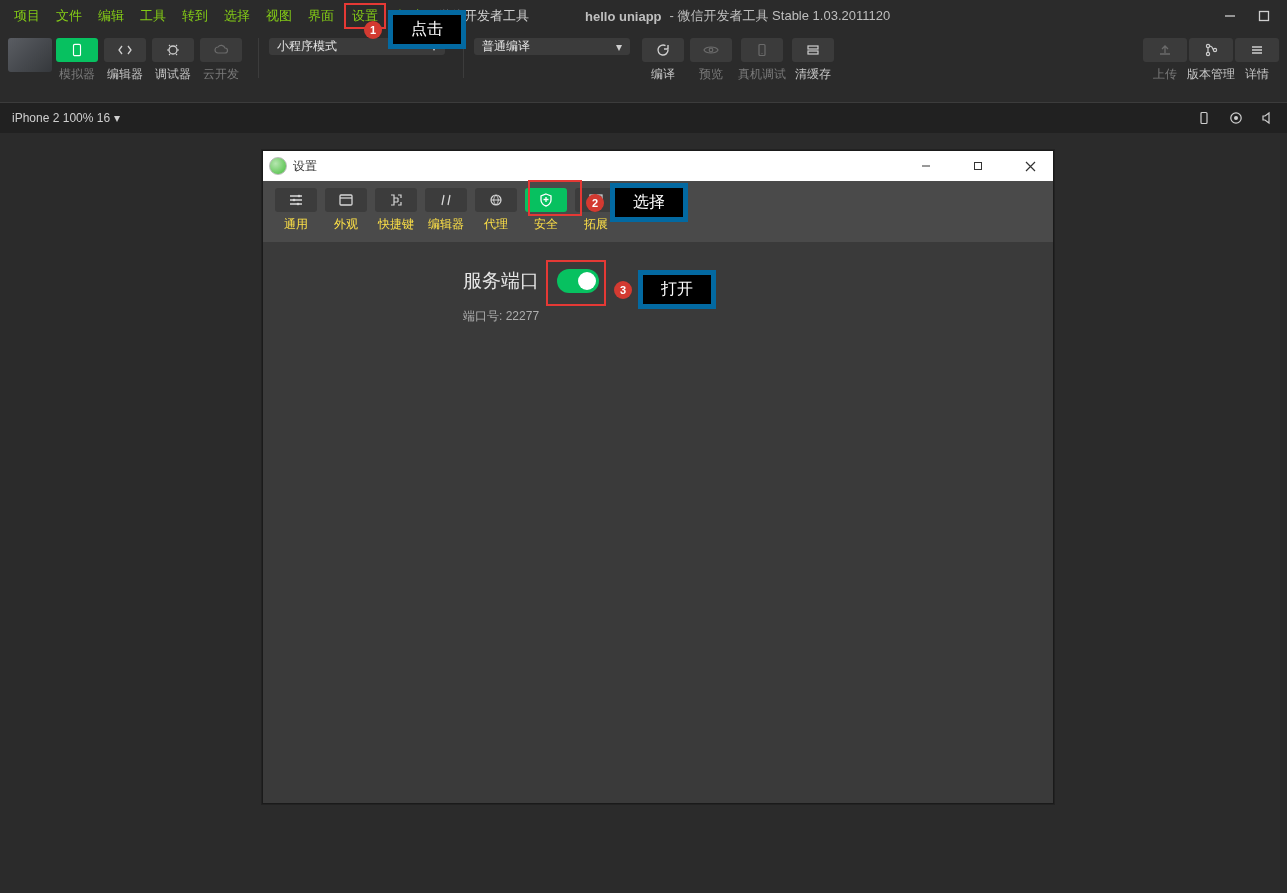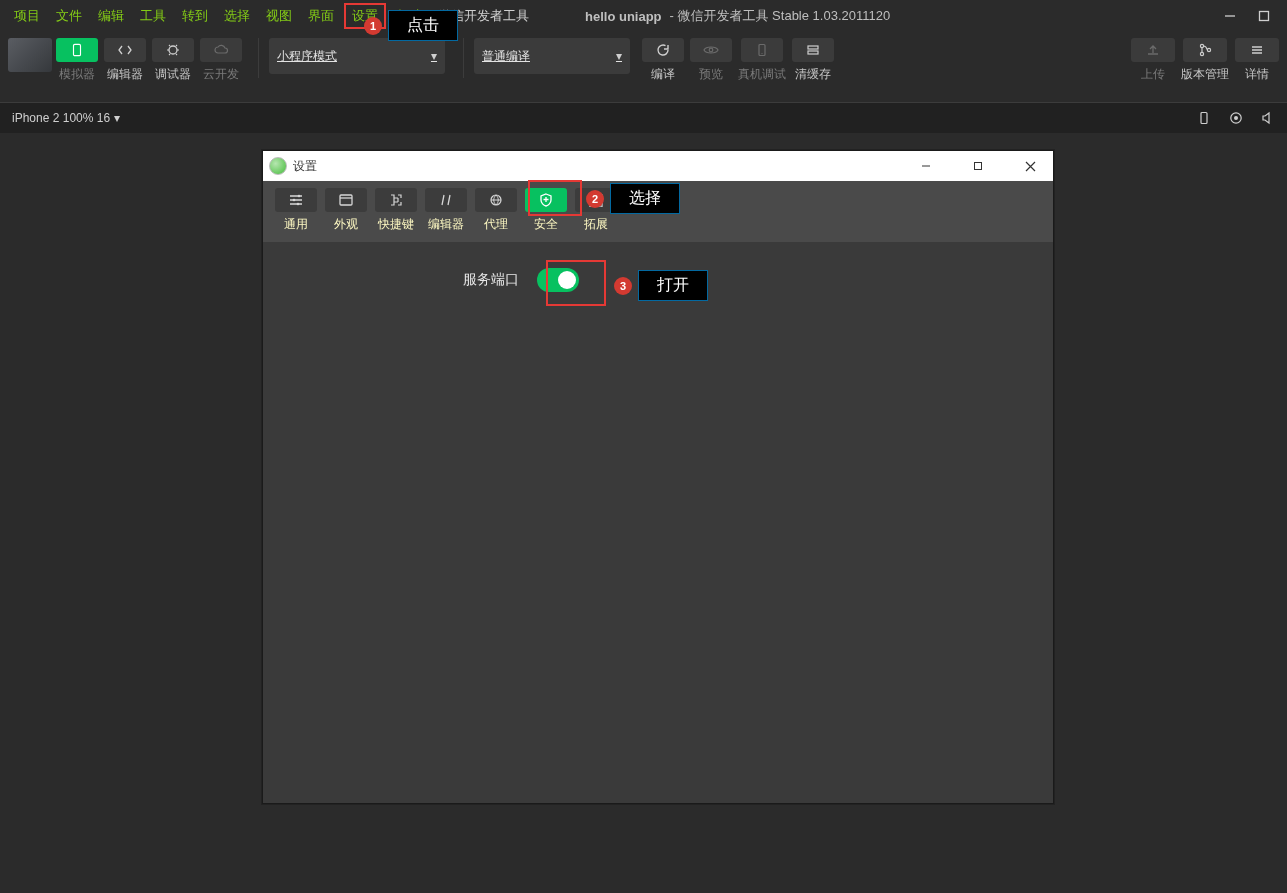--- a/index.html
+++ b/index.html
@@ -59,28 +59,27 @@
   .tb-group{display:flex;align-items:flex-end;gap:6px;margin-right:6px;}
   .tb-btn{
     width:42px;height:24px;border-radius:3px;background:var(--bg-btn);
     display:flex;align-items:center;justify-content:center;color:#cfcfcf;
   }
   .tb-btn.green{background:var(--accent-green);color:#fff;}
   .tb-col{display:flex;flex-direction:column;align-items:center;gap:4px;}
   .tb-col .lbl{font-size:12px;color:#c6c6c6;}
   .tb-col .lbl.dim{color:#7a7a7a;}
   .tb-dropdown{
-    height:24px;min-width:160px;background:var(--bg-btn);border-radius:3px;
-    display:flex;align-items:center;justify-content:space-between;padding:6px 8px;color:#e3e3e3;
+    height:17px;min-width:160px;background:var(--bg-btn);border-radius:3px;
+    display:flex;align-items:center;justify-content:space-between;padding:0 8px;color:#e3e3e3;
     font-size:12px;
-    text-decoration:underline;
   }
   .tb-dropdown .caret{margin-left:8px;color:#cfcfcf;}
   .tb-sep{width:1px;height:40px;background:var(--divider);margin:0 10px;}
-  .tb-right{margin-left:auto;display:flex;align-items:flex-start;gap:6px;}
+  .tb-right{margin-left:auto;display:flex;align-items:flex-start;}
   .tb-right .tb-col .tb-btn{width:44px;}
   .tb-btn.disabled{color:#5e5e5e;}
   
   
   .proj-icon{
     width:44px;height:34px;background:linear-gradient(135deg,#5a5d63,#35383c);
     border-radius:3px;margin-right:4px;
   }
 
   
@@ -96,21 +95,21 @@
   
   .callout{
     position:absolute;display:flex;align-items:center;gap:6px;z-index:200;
   }
   .callout .num{
     width:18px;height:18px;border-radius:50%;background:var(--badge-red);
     color:#fff;font-size:11px;font-weight:600;display:flex;align-items:center;justify-content:center;
   }
   .callout .txt{
     background:#000;color:#fff;font-size:16px;padding:4px 18px;
-    border:1px solid #0369a1;
+    border:5px solid #0369a1;
   }
   .redbox{
     position:absolute;border:2px solid var(--border-red);z-index:150;pointer-events:none;
   }
 
   
   .modal{
     position:absolute;left:262px;top:150px;width:790px;height:652px;
     background:var(--win-dark);border:1px solid #1a1a1a;z-index:100;
     box-shadow:0 0 0 1px rgba(0,0,0,.2);
@@ -137,26 +136,26 @@
   }
   .modal .tab{
     display:flex;flex-direction:column;align-items:center;gap:4px;
   }
   .modal .tab .tbtn{
     width:42px;height:24px;border-radius:3px;background:#3c3c3c;
     display:flex;align-items:center;justify-content:center;color:#d6d6d6;
     position:relative;
   }
   .modal .tab.active .tbtn{background:var(--accent-green);color:#fff;}
-  .modal .tab .tlbl{font-size:12px;color:#fef9c3;}
+  .modal .tab .tlbl{font-size:12px;color:#fde047;}
   .modal .content{
     flex:1;background:#3a3a3a;padding:26px 0 0 200px;
     display:flex;flex-direction:column;gap:14px;color:#cfcfcf;
   }
-  .modal .content .row{display:flex;align-items:center;gap:18px;font-size:14px;}
+  .modal .content .row{display:flex;align-items:center;gap:18px;font-size:19px;}
   .modal .content .row .lbl{color:#e6e6e6;}
   .modal .content .toggle{
     width:42px;height:24px;border-radius:12px;background:var(--accent-green);
     position:relative;
   }
   .modal .content .toggle::after{
     content:"";position:absolute;right:3px;top:3px;width:18px;height:18px;border-radius:50%;
     background:#fff;
   }
   .modal .content .port{font-size:12px;color:#aeaeae;}
@@ -433,20 +432,24 @@
         </div>
       <span class="tlbl">拓展</span>
     </div>
   </div>
 
   <div class="content">
     <div class="row">
       <span class="lbl">服务端口</span>
       <div class="toggle"></div>
     </div>
+    <div class="port">
+      <span>端口号:</span>
+      <span>22277</span>
+    </div>
   </div>
 </div>
 
 <div class="redbox" style="left:528px;top:180px;width:50px;height:32px;"></div>
 <div class="callout" style="left:586px;top:183px;">
   <span class="num">2</span>
   <span class="txt">选择</span>
 </div>
 
 <div class="redbox" style="left:546px;top:260px;width:56px;height:42px;"></div>

